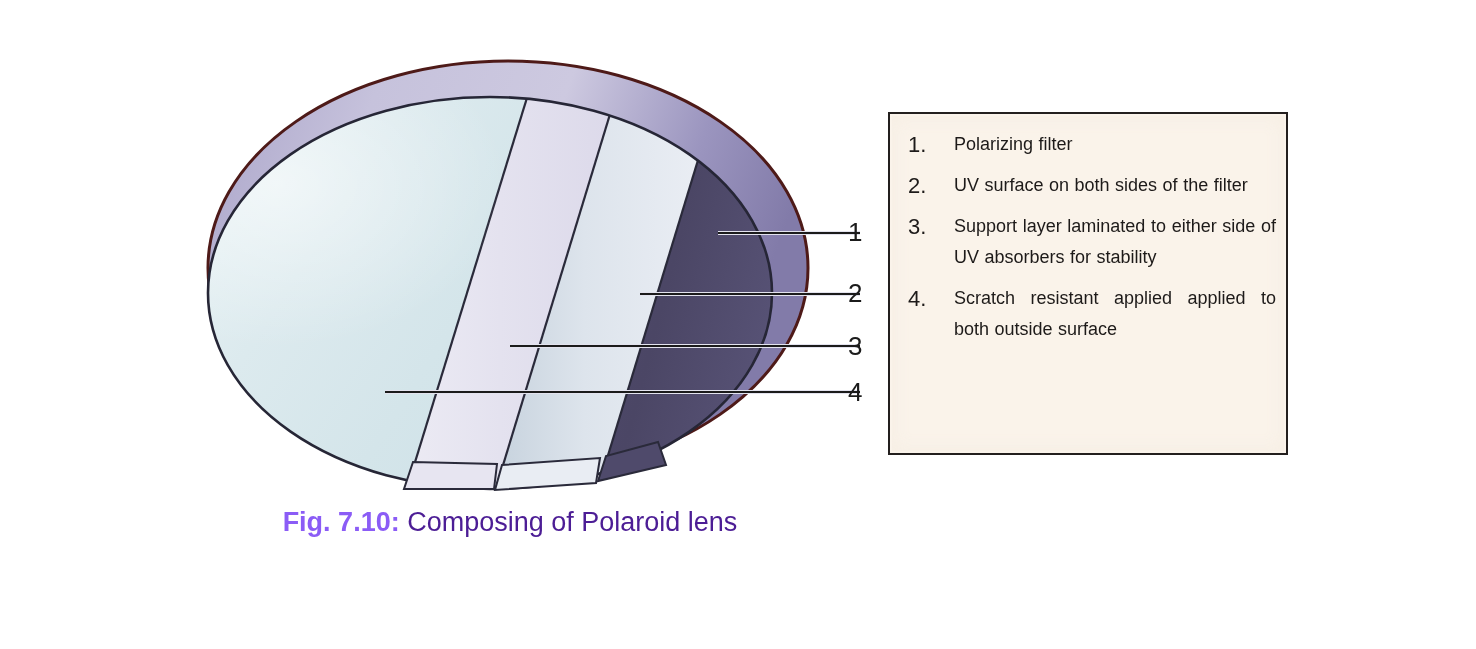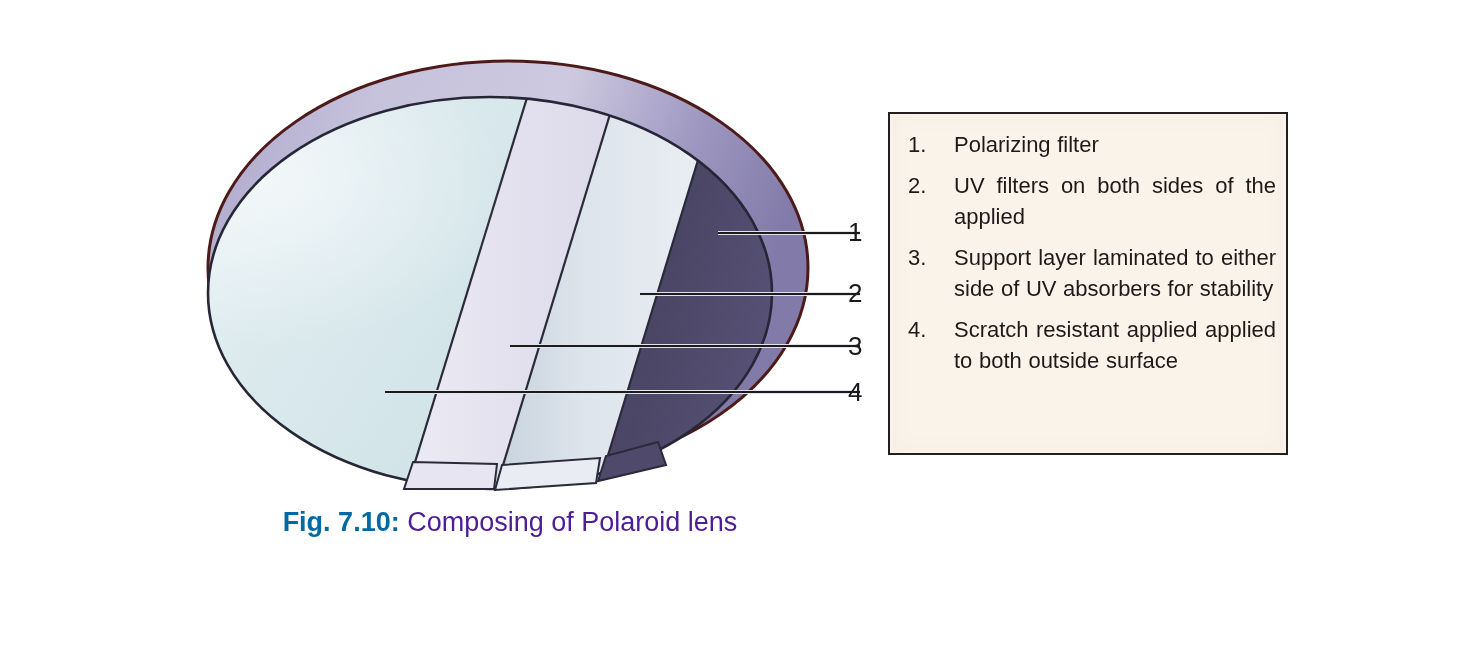--- a/index.html
+++ b/index.html
@@ -76,21 +76,21 @@
     left: 0;
     top: 0;
     width: 36px;
     font-size: 22px;
     color: #1d1a19;
     font-family: "Liberation Sans", sans-serif;
     line-height: 31px;
   }
   .legend-text {
     display: block;
-    font-size: 22px;
+    font-size: 18px;
     color: #1d1a19;
     font-family: "Liberation Sans", sans-serif;
     line-height: 31px;
     text-align: justify;
     text-justify: inter-word;
     word-spacing: 0.5px;
   }
   .legend-text.justify-all { text-align-last: left; }
 
   
@@ -100,21 +100,21 @@
     top: 505px;
     width: 1020px;
     text-align: center;
     font-size: 27px;
     line-height: 34px;
     color: #1b1b1b;
     font-family: "Liberation Sans", sans-serif;
   }
   #caption-figno {
     font-weight: bold;
-    color: #0369a1;
+    color: #8b5cf6;
   }
   #caption-title { color: #4c1d95; }
 </style>
 </head>
 <body>
 
 <div id="figure-root">
 
   <div id="lens-diagram">
     <svg width="700" height="470" viewBox="0 0 700 470" xmlns="http://www.w3.org/2000/svg">
@@ -236,21 +236,21 @@
   <div id="legend-box">
     <div id="legend-list">
 
       <div class="legend-item">
         <span class="legend-marker">1.</span>
         <span class="legend-text">Polarizing filter</span>
       </div>
 
       <div class="legend-item">
         <span class="legend-marker">2.</span>
-        <span class="legend-text justify-all">UV filters on both sides of the applied</span>
+        <span class="legend-text justify-all">UV surface on both sides of the filter</span>
       </div>
 
       <div class="legend-item">
         <span class="legend-marker">3.</span>
         <span class="legend-text justify-all">Support layer laminated to either side of UV absorbers for stability</span>
       </div>
 
       <div class="legend-item">
         <span class="legend-marker">4.</span>
         <span class="legend-text justify-all">Scratch resistant applied applied to both outside surface</span>

